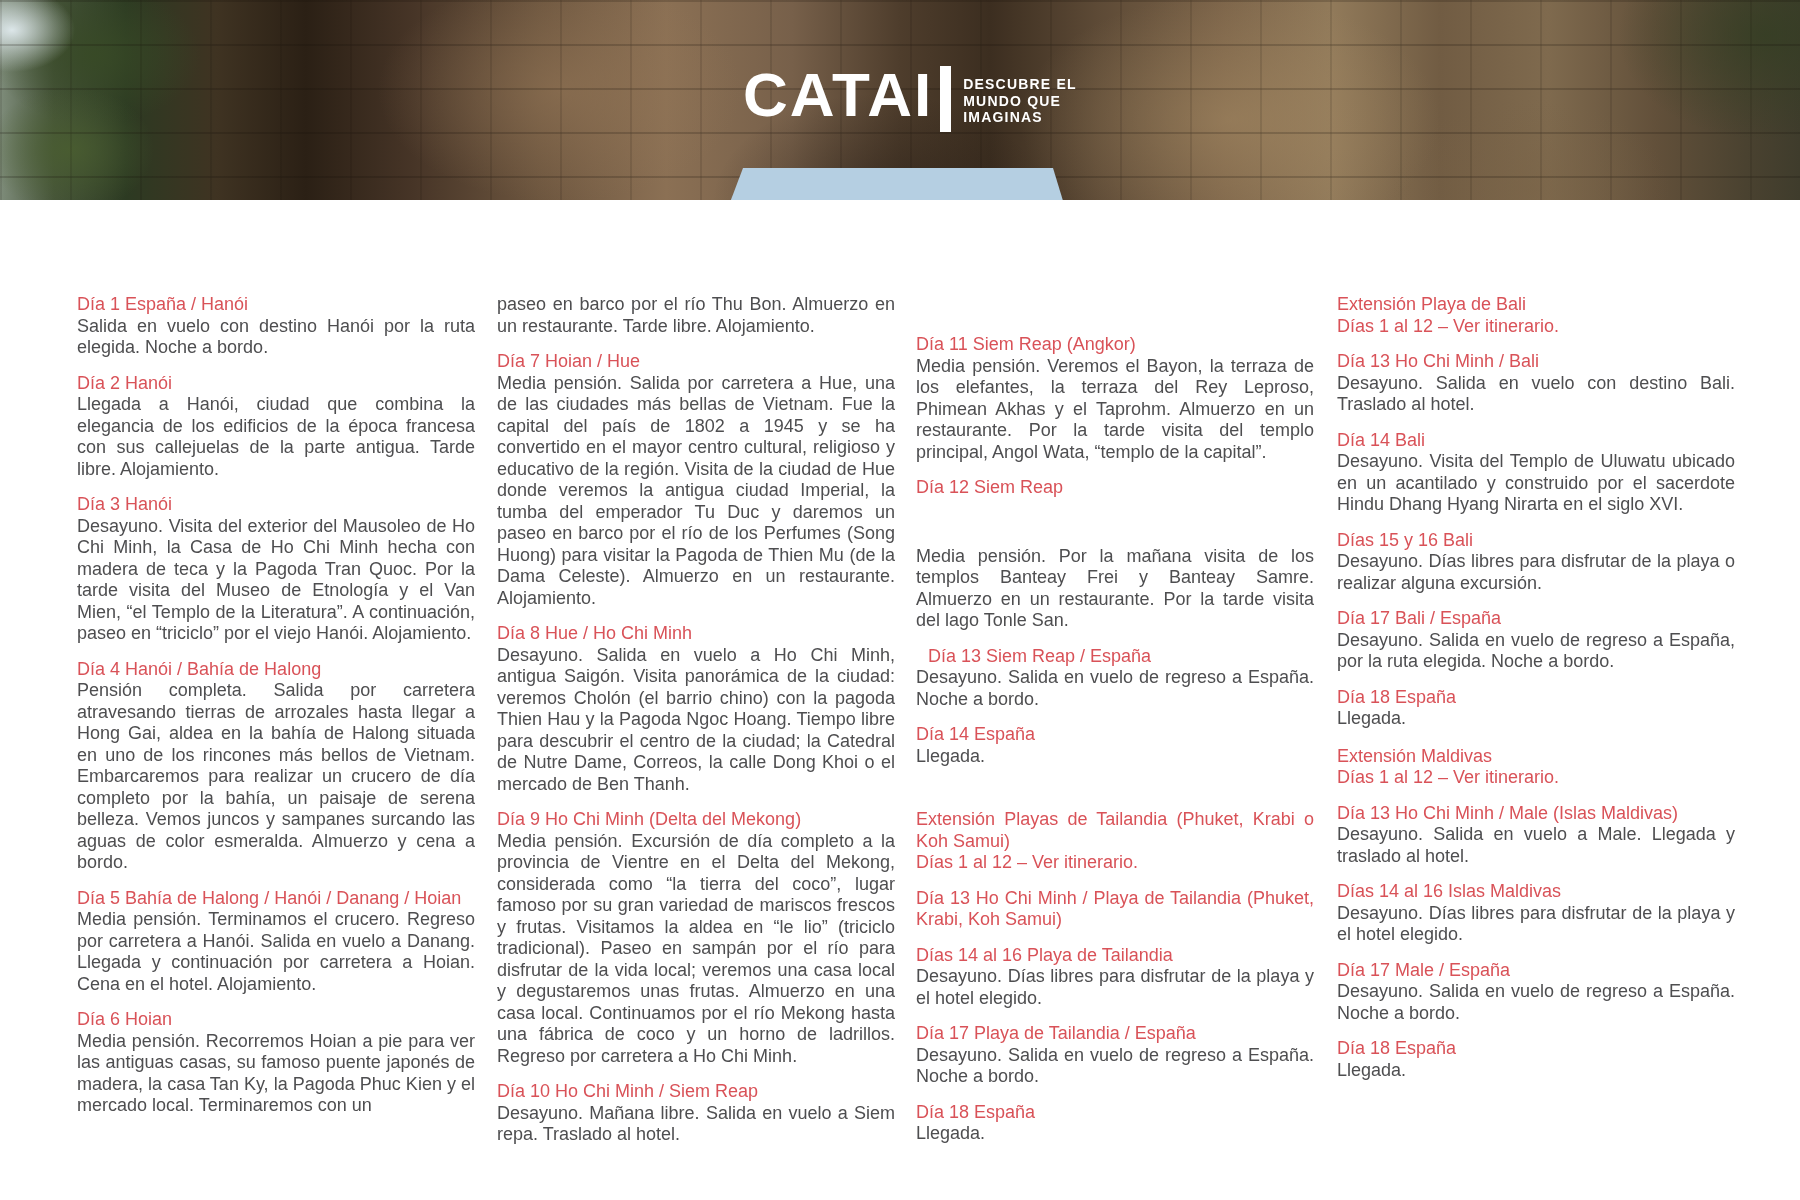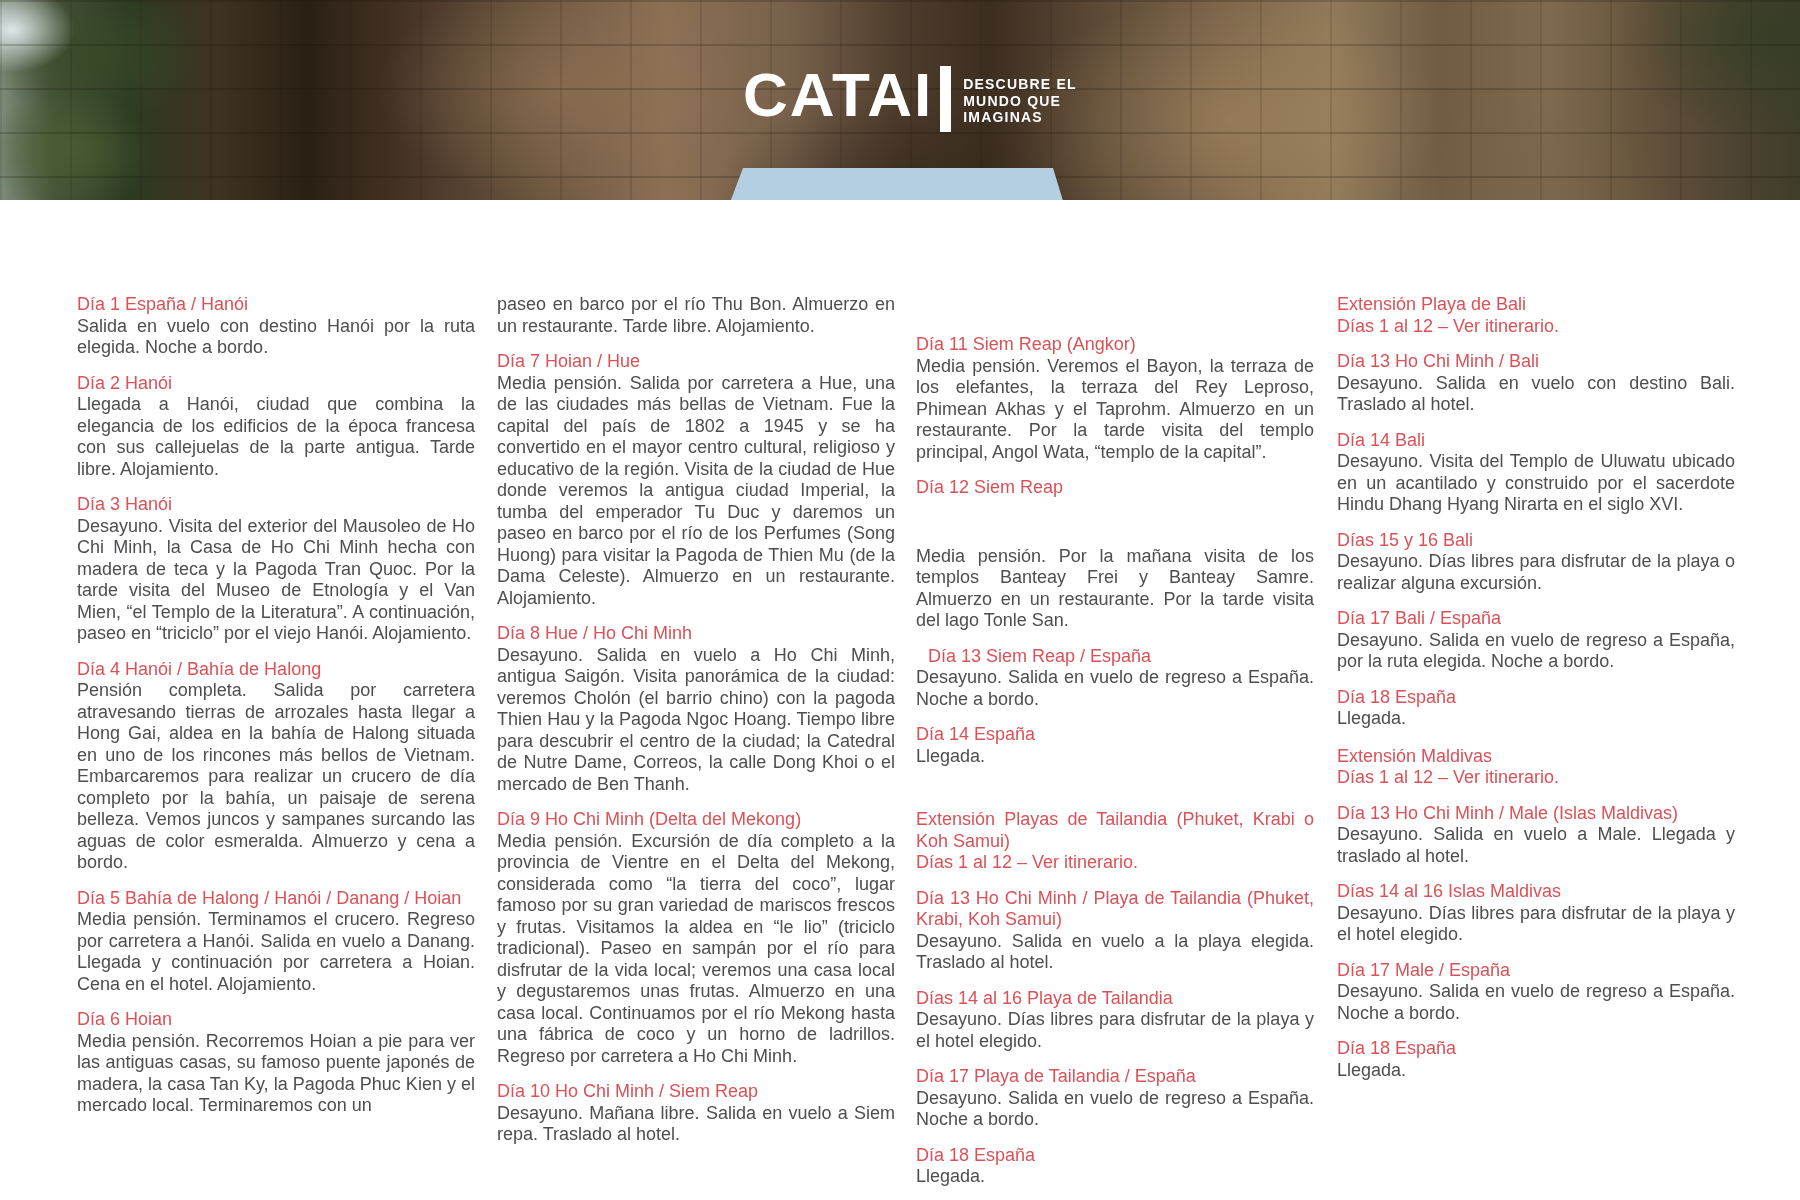--- a/index.html
+++ b/index.html
@@ -136,21 +136,20 @@
       <div class="block">
         <div class="day-heading" style="color: rgb(217, 82, 88);">Día 14 España</div>
         <div class="day-body" style="color: rgb(78, 78, 80);">Llegada.</div>
       </div>
       <div class="block extra-space-lg">
         <div class="ext-heading" style="color: rgb(217, 82, 88);">Extensión Playas de Tailandia (Phuket, Krabi o Koh Samui)</div>
         <div class="ext-subheading" style="color: rgb(217, 82, 88);">Días 1 al 12 – Ver itinerario.</div>
       </div>
       <div class="block">
         <div class="day-heading" style="color: rgb(217, 82, 88);">Día 13 Ho Chi Minh / Playa de Tailandia (Phuket, Krabi, Koh Samui)</div>
-        <div class="day-body" style="color: rgb(78, 78, 80);">Desayuno. Salida en vuelo a la playa elegida. Traslado al hotel.</div>
       </div>
       <div class="block">
         <div class="day-heading" style="color: rgb(217, 82, 88);">Días 14 al 16 Playa de Tailandia</div>
         <div class="day-body" style="color: rgb(78, 78, 80);">Desayuno. Días libres para disfrutar de la playa y el hotel elegido.</div>
       </div>
       <div class="block">
         <div class="day-heading" style="color: rgb(217, 82, 88);">Día 17 Playa de Tailandia / España</div>
         <div class="day-body" style="color: rgb(78, 78, 80);">Desayuno. Salida en vuelo de regreso a España. Noche a bordo.</div>
       </div>
       <div class="block">

